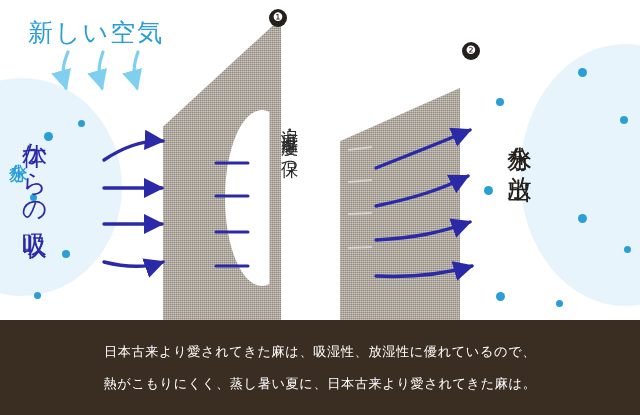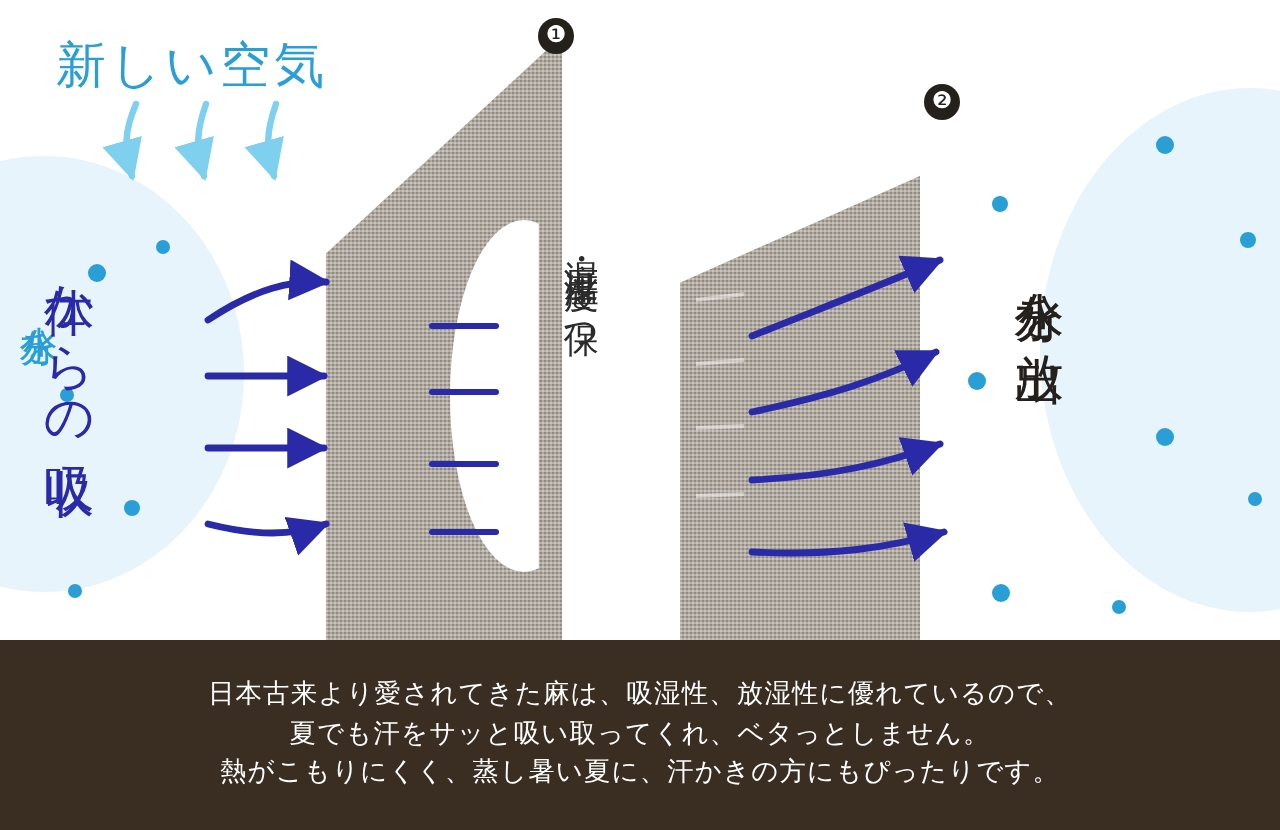--- a/index.html
+++ b/index.html
@@ -24,21 +24,21 @@
     left: 0;
     bottom: 0;
     width: 640px;
     height: 95px;
     background: #3a2d22;
     color: #ffffff;
     display: flex;
     flex-direction: column;
     align-items: center;
     justify-content: center;
-    gap: 0;
+    gap: 12px;
   }
   .caption-line {
     font-size: 13.2px;
     letter-spacing: 0.6px;
     line-height: 1.5;
     white-space: nowrap;
     font-family: "DejaVu Sans", sans-serif;
     font-weight: 400;
   }
 
@@ -262,16 +262,15 @@
     <div class="vlabel label-absorb">体からの吸収</div>
     <div class="vlabel label-keep">湿度・温度を保つ</div>
     <div class="vlabel label-release">水分を放出</div>
 
     <div class="marker marker-1">❶</div>
     <div class="marker marker-2">❷</div>
   </div>
 
   <div class="caption-band">
     <div class="caption-line">日本古来より愛されてきた麻は、吸湿性、放湿性に優れているので、</div>
-    <div class="caption-line">夏でも汗をサッと吸い取ってくれ、ベタっとしません。</div>
-    <div class="caption-line">熱がこもりにくく、蒸し暑い夏に、汗かきの方にもぴったりです。</div>
+    <div class="caption-line">熱がこもりにくく、蒸し暑い夏に、日本古来より愛されてきた麻は。</div>
   </div>
 </div>
 
 </body></html>

